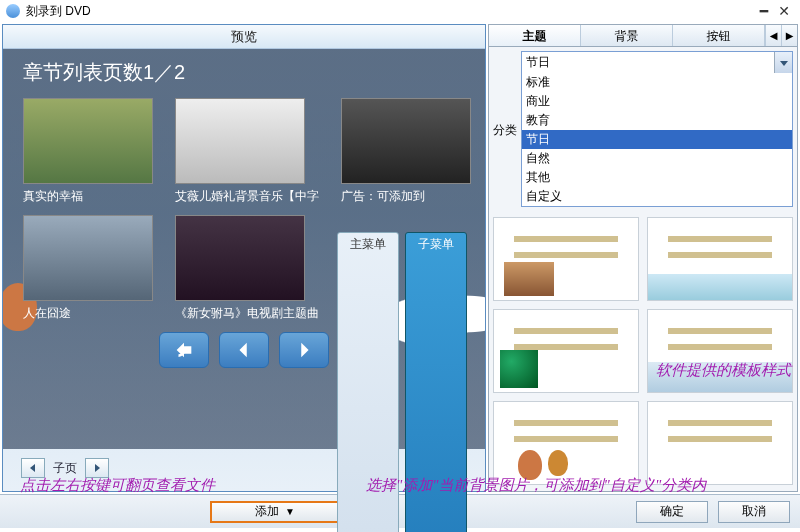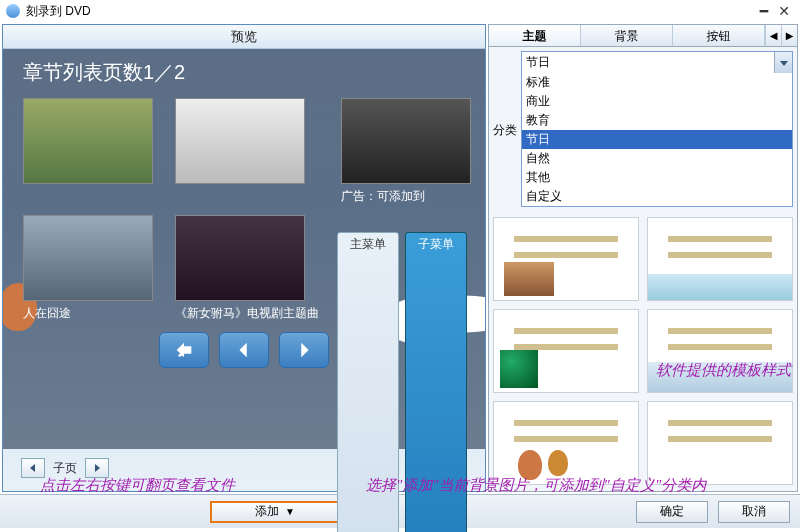--- a/index.html
+++ b/index.html
@@ -84,23 +84,25 @@
 <div class="main">
   <div class="left">
     <div class="left-header">预览</div>
     <div class="left-body">
       <div class="balloons"></div>
       <div class="clouds"></div>
       <div class="page-title">章节列表页数1／2</div>
       <div class="grid">
         <div class="thumb">
             <div class="thumb-img t1"></div>
+            <div class="thumb-label">真实的幸福</div>
           </div>
         <div class="thumb">
             <div class="thumb-img t2"></div>
+            <div class="thumb-label">艾薇儿婚礼背景音乐【中字</div>
           </div>
         <div class="thumb">
             <div class="thumb-img t4"></div>
             <div class="thumb-label">广告：可添加到</div>
           </div>
         <div class="thumb">
             <div class="thumb-img t5"></div>
             <div class="thumb-label">人在囧途</div>
           </div>
         <div class="thumb">
@@ -203,14 +205,14 @@
 
 <div class="footer">
   <div class="btn add">
       <span>添加</span>
       <span class="caret">▼</span>
     </div>
   <div class="btn">确定</div>
   <div class="btn">取消</div>
 </div>
 
-<div class="anno-red" style="left:40px;top:476px;">点击左右按键可翻页查看文件</div>
+<div class="anno-red" style="left:20px;top:476px;">点击左右按键可翻页查看文件</div>
 <div class="anno-red" style="left:366px;top:476px;">选择"添加"当前背景图片，可添加到"自定义"分类内</div>
 
 </body></html>

